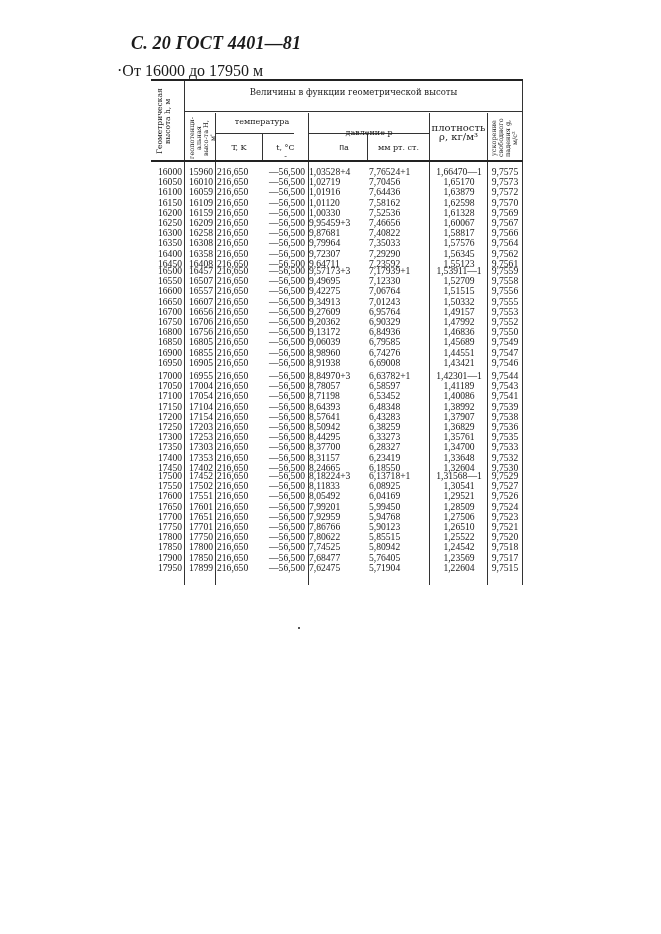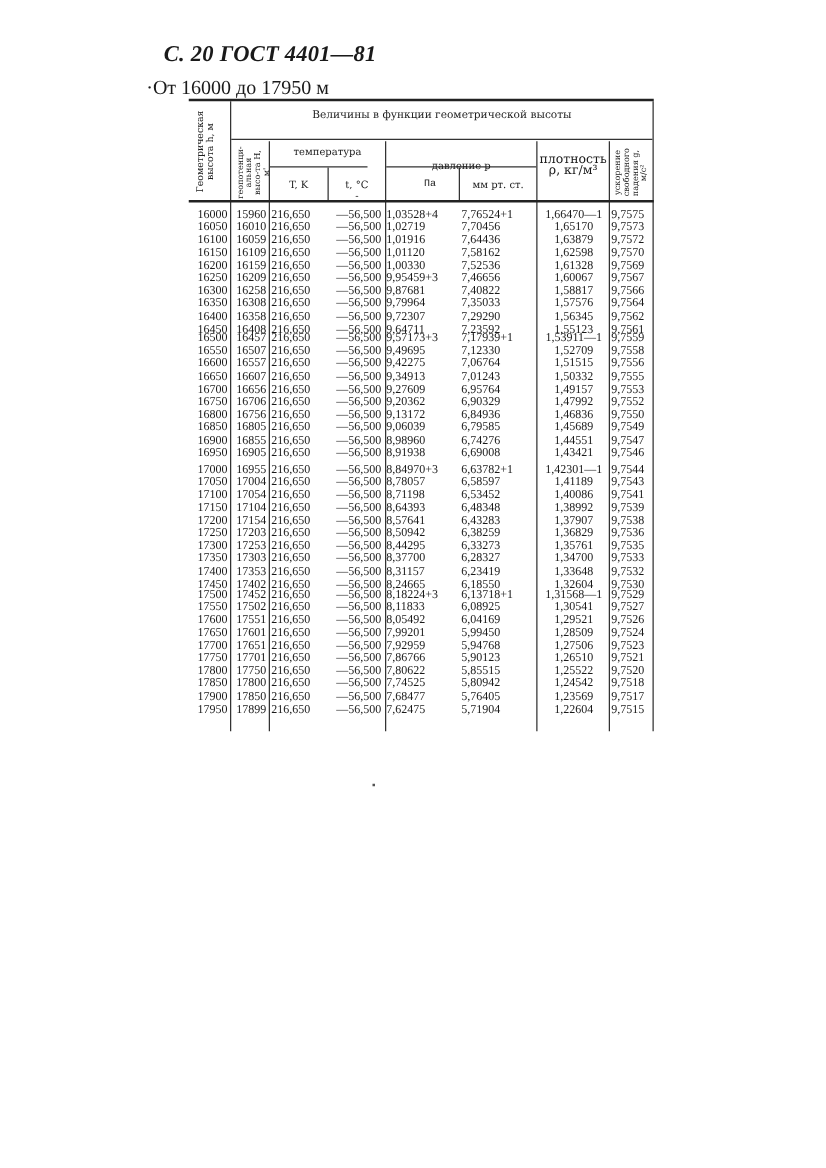--- a/index.html
+++ b/index.html
@@ -21,21 +21,21 @@
   .row { position:relative; height:10.2px; font-size:9.6px; line-height:10.2px; white-space:nowrap;
          font-family:"Liberation Serif",serif; }
   .cell { position:absolute; top:0; }
   .c0 { left:0; width:31px; text-align:right; }
   .c1 { left:38px; width:29px; text-align:left; }
   .c2 { left:66px; width:46px; text-align:left; }
   .c3 { left:112px; width:42px; text-align:right; }
   .c4 { left:158px; width:58px; text-align:left; }
   .c5 { left:218px; width:58px; text-align:left; }
   .c6 { left:281px; width:54px; text-align:center; }
-  .c7 { left:338px; width:14px; text-align:center; }
+  .c7 { left:338px; width:32px; text-align:center; }
   .foot-dot { position:absolute; left:298px; top:627px; width:2px; height:2px; background:#555; }
 </style>
 </head>
 <body>
 
 <div class="page-header">С. 20 ГОСТ 4401—81</div>
 <div class="range-caption">·От 16000 до 17950 м</div>
 
 <div class="table">
   <div class="top-rule"></div>

